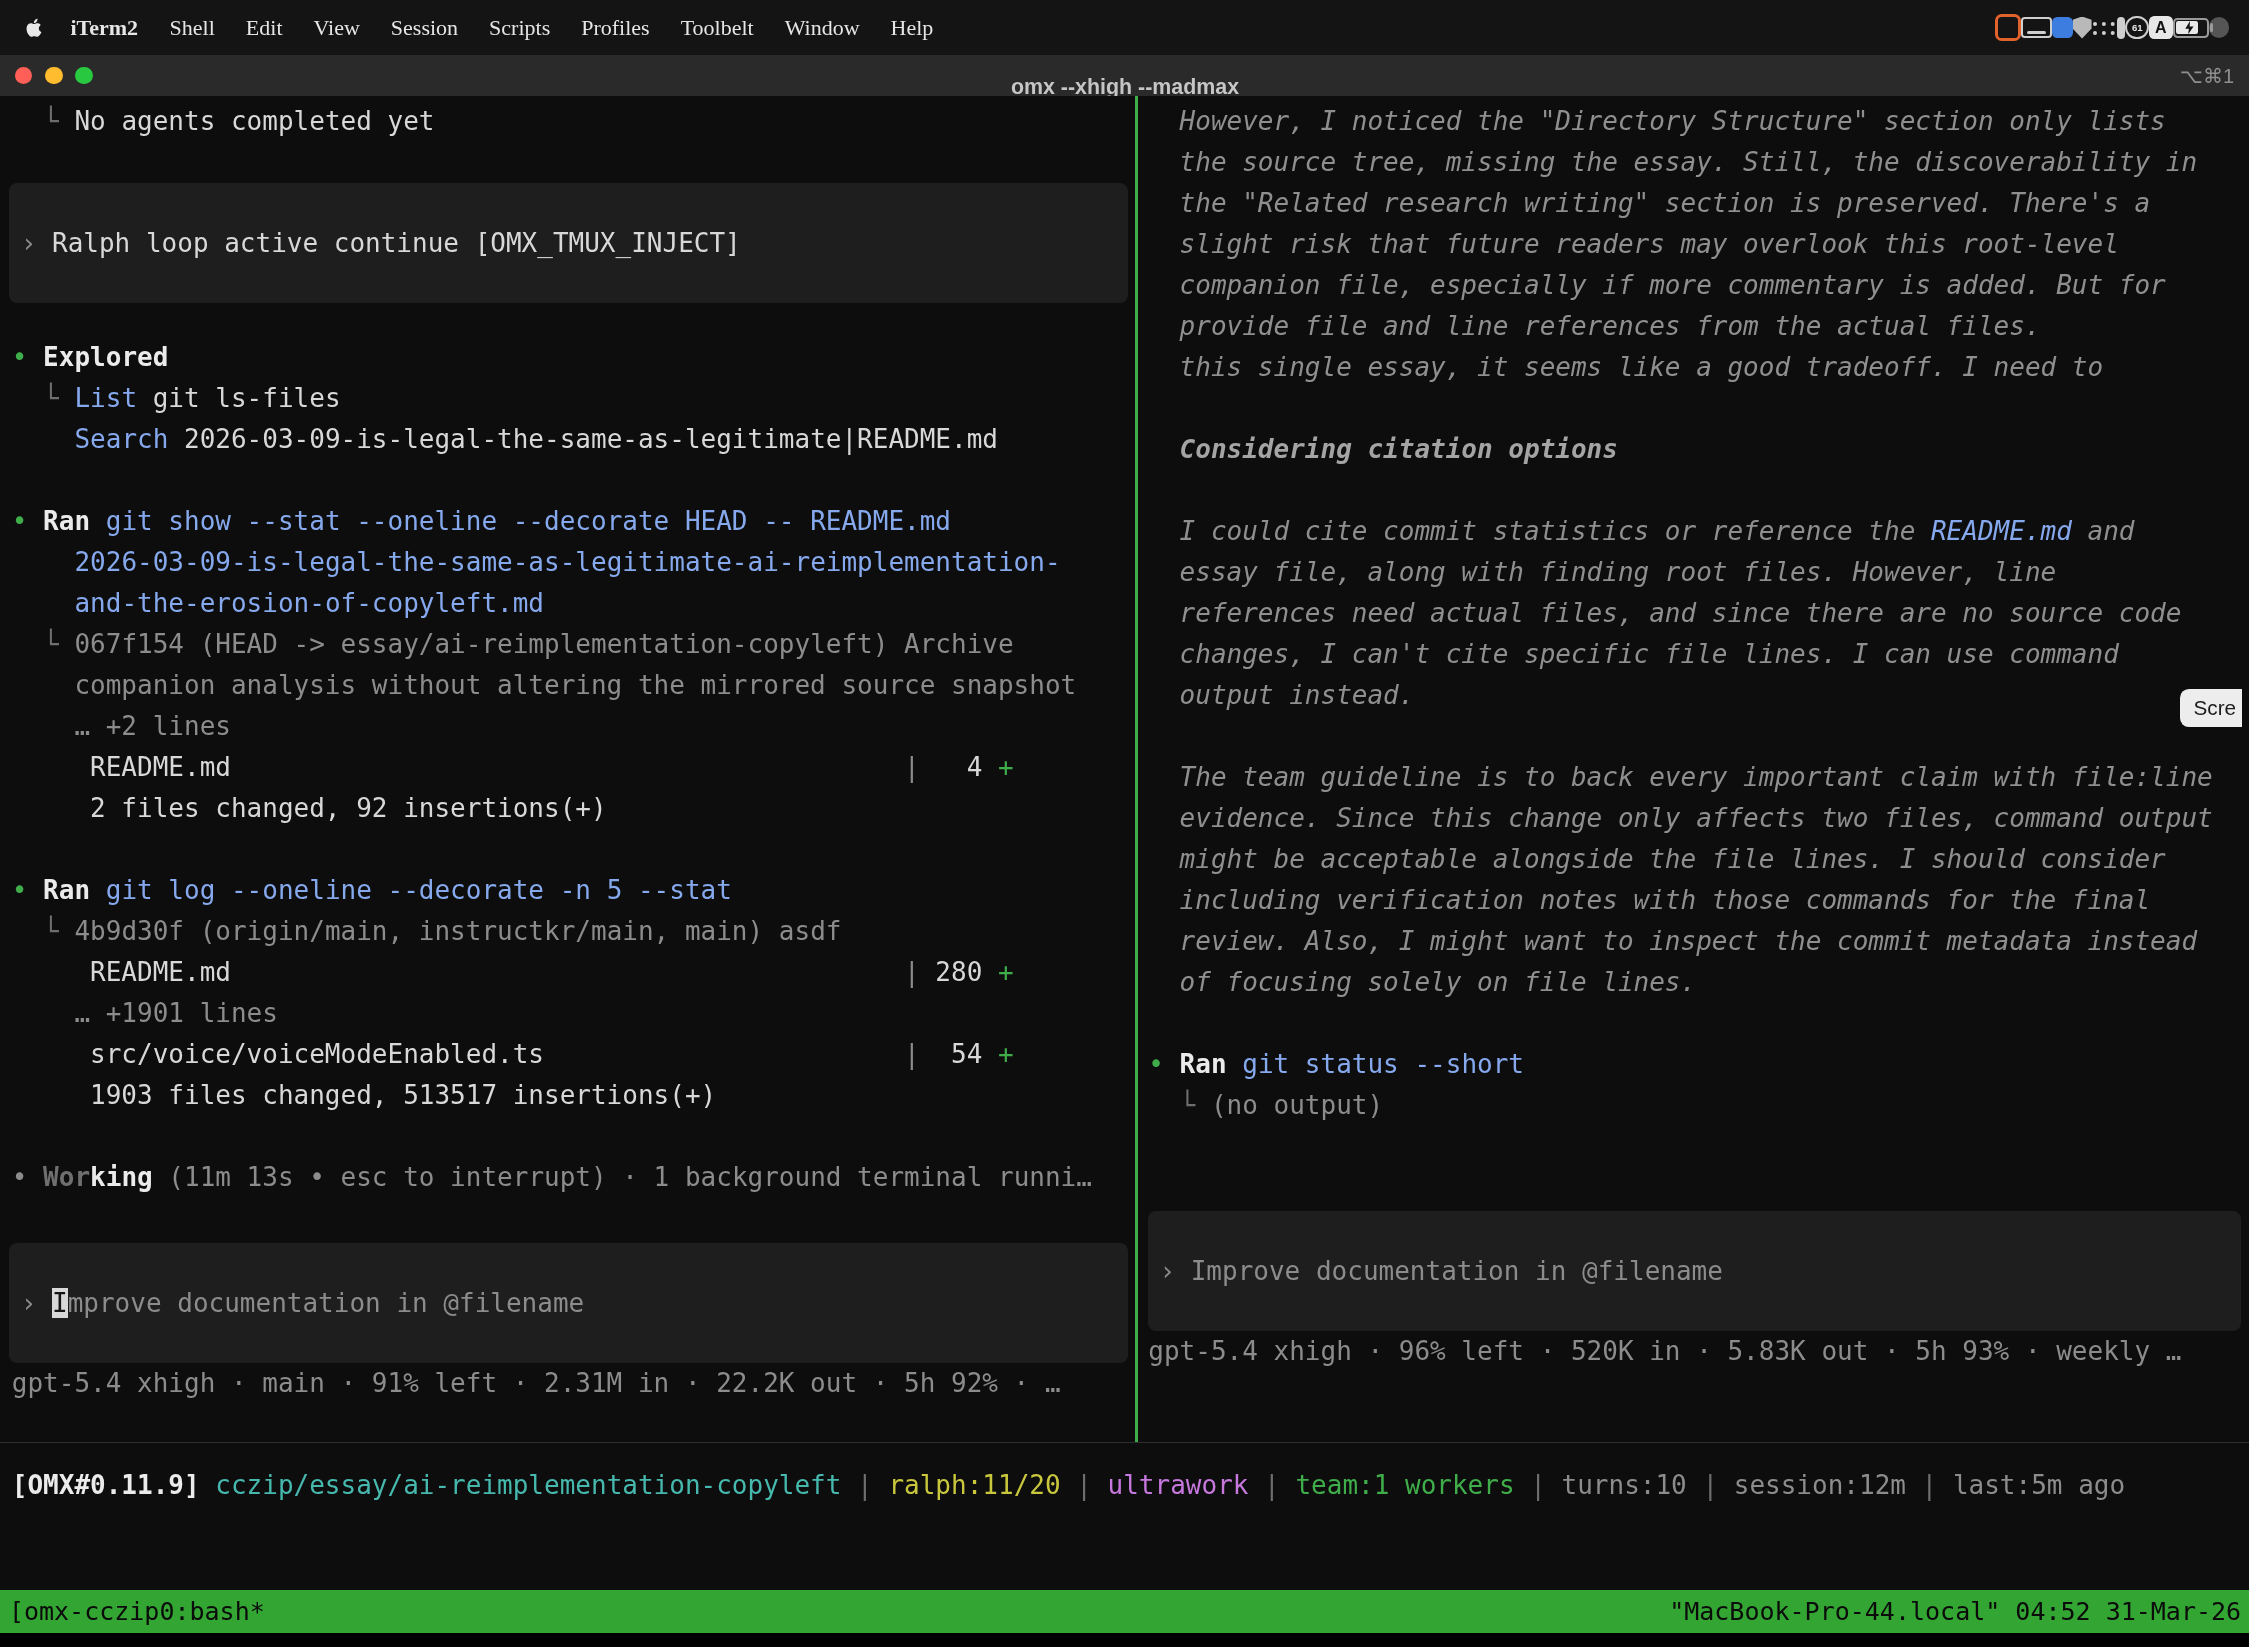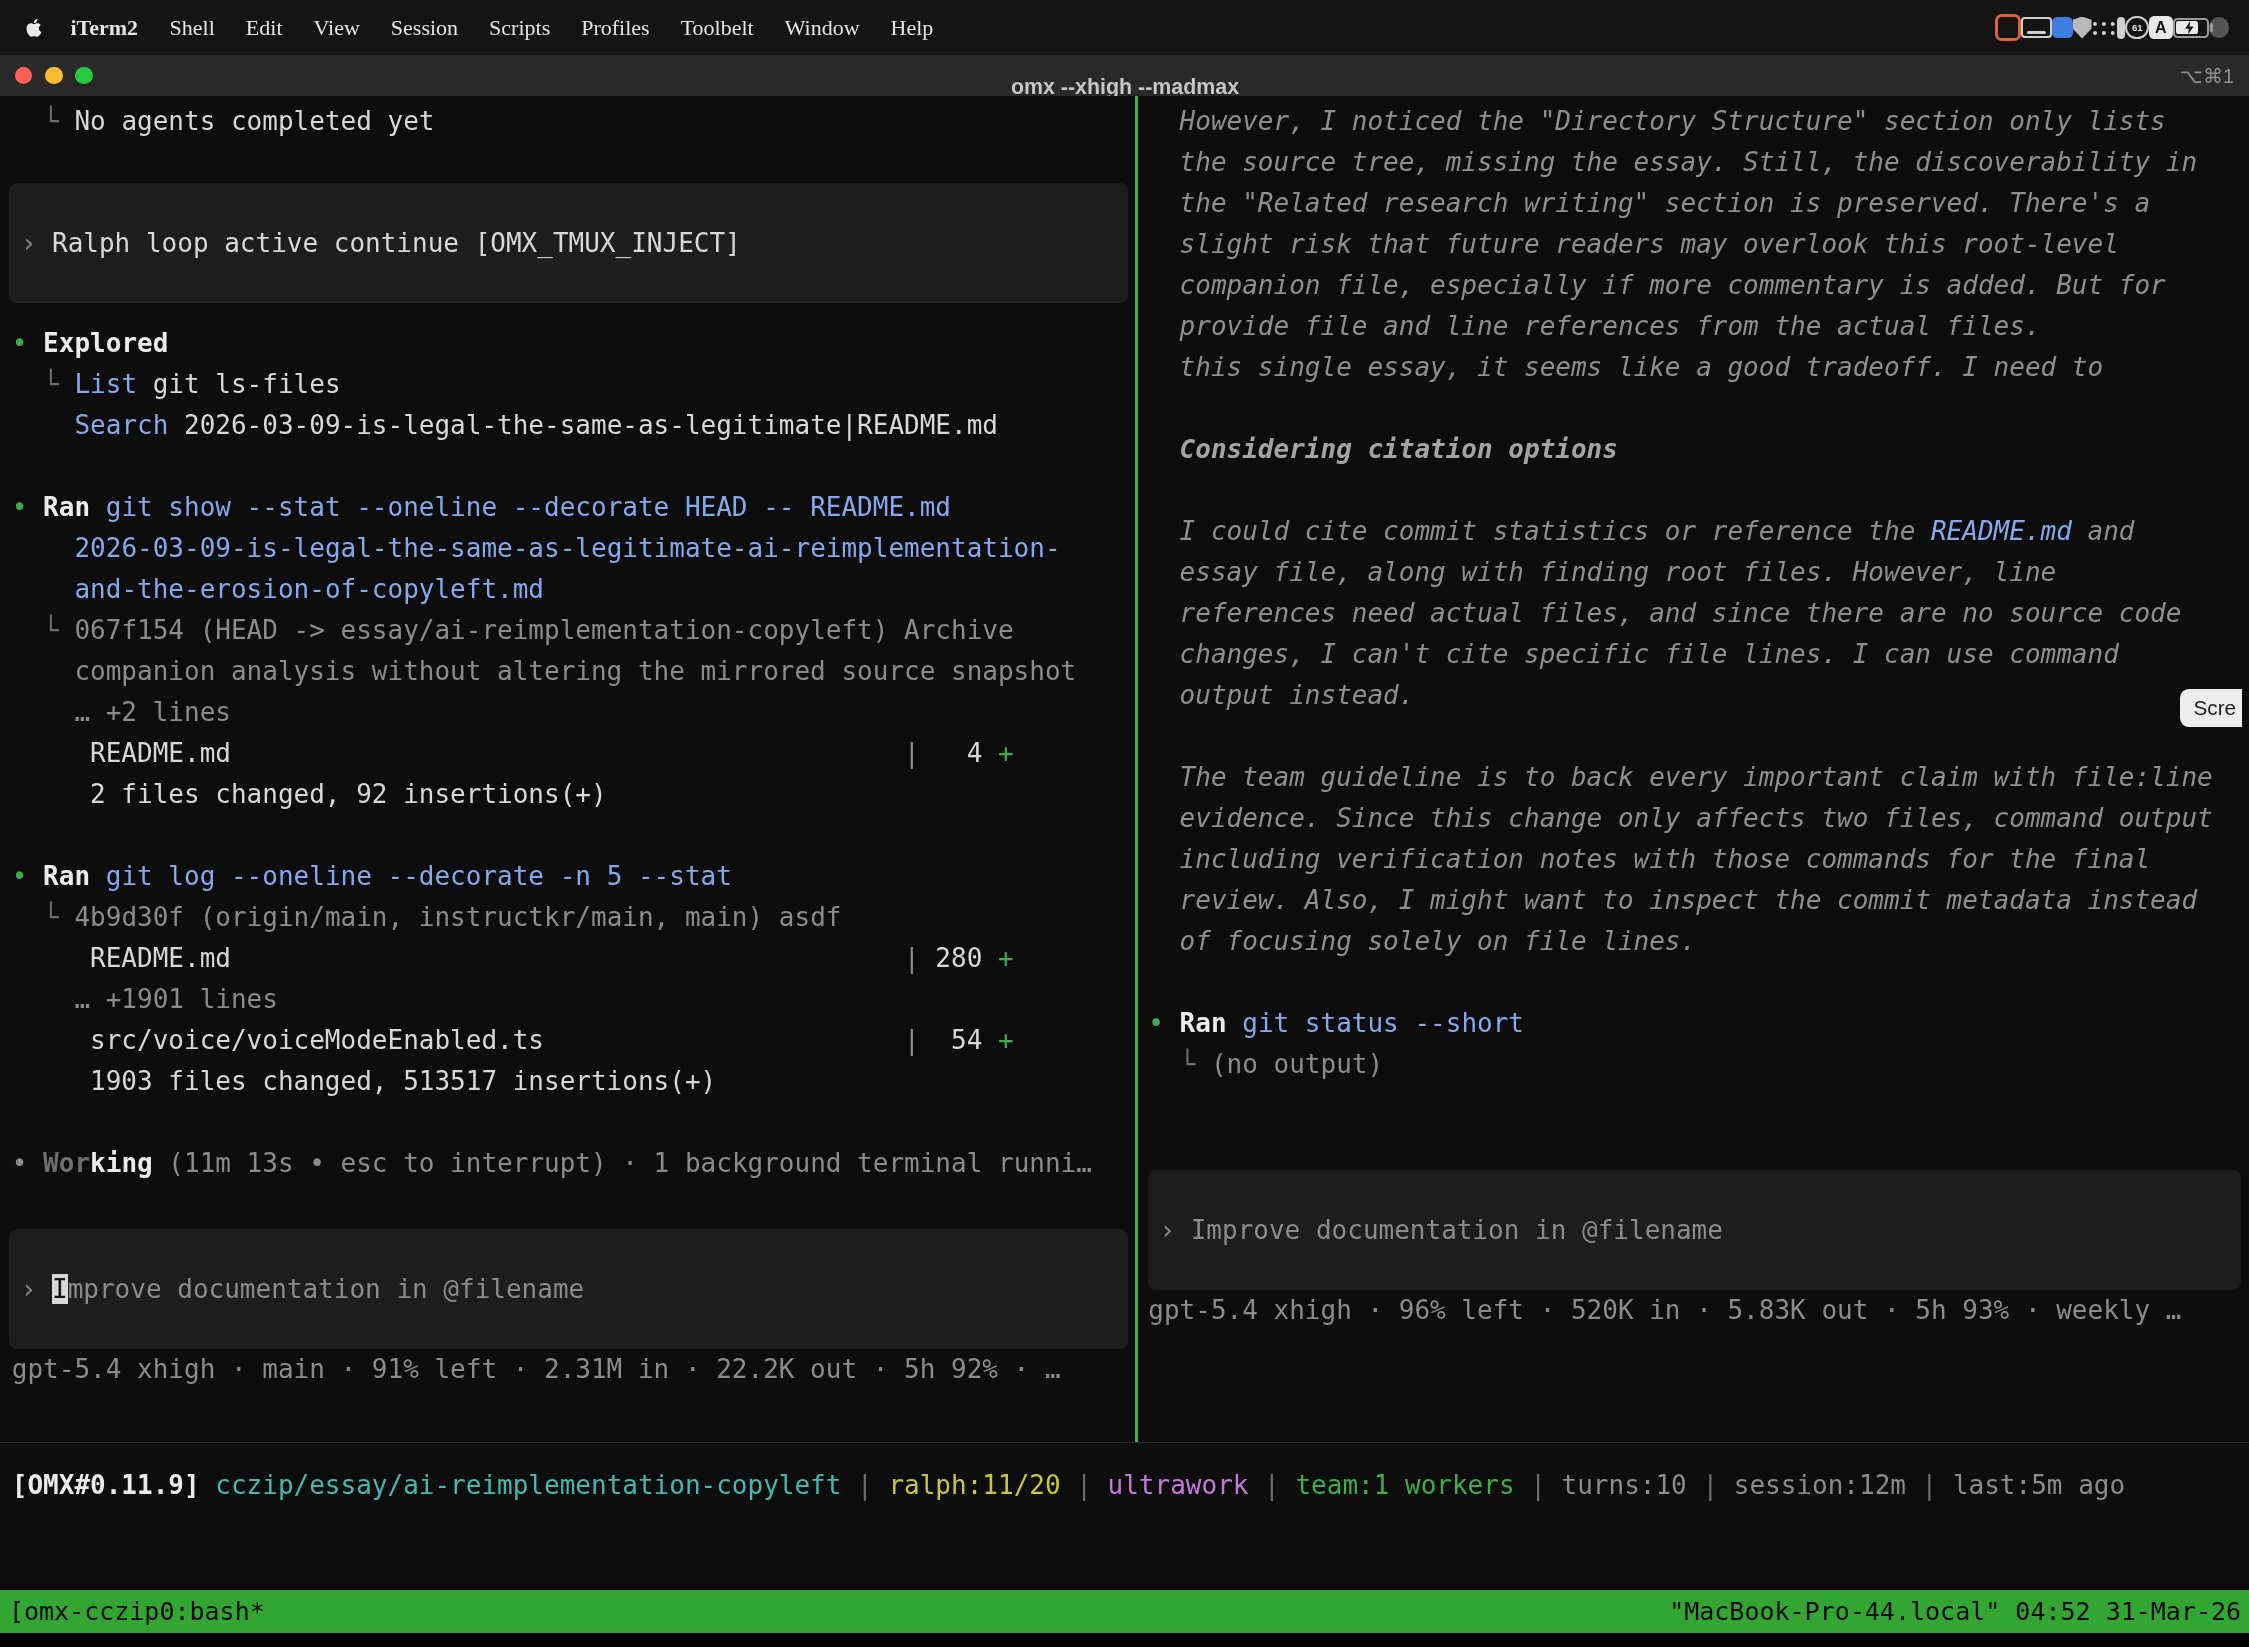--- a/index.html
+++ b/index.html
@@ -48,21 +48,21 @@
   .pane{position:relative;padding-top:5.2px;box-sizing:border-box;overflow:hidden;}
   .pane-left{width:1135px;}
   .divider{width:3px;background:var(--divider);}
   .pane-right{flex:1;}
   .pane-left > .tlines{padding-left:11.8px;}
   .pane-right > .tlines{padding-left:10.3px;}
   .tline{height:41px;line-height:41px;font-family:"DejaVu Sans Mono",monospace;font-size:26px;white-space:pre;}
   .obox{background:var(--boxbg);border-radius:8px;height:120px;display:flex;align-items:center;}
   .obox .tlines{padding-left:11.8px;}
   .ralph{margin:41px 7.4px 0 8.9px;}
-  .groupA{margin-top:20px;}
+  .groupA{margin-top:34px;}
   .pane-left .input{margin:45px 7.4px 0 8.9px;}
   .pane-right .input{margin:44px 8.9px 0 9.6px;}
 
   
   .c-fg{color:#d8d8d8}
   .c-bold{color:#ebebeb;font-weight:700}
   .c-boldfg{color:#ebebeb;font-weight:700}
   .c-bolddim{color:#6f6f6f;font-weight:700}
   .c-dim{color:#8c8c8c}
   .c-dim2{color:#6e6e6e}
@@ -195,20 +195,21 @@
           <div class="tline"><span class="c-itbold">  Considering citation options</span></div>
           <div class="tline">&nbsp;</div>
           <div class="tline"><span class="c-it">  I could cite commit statistics or reference the </span><span class="c-itblue">README.md</span><span class="c-it"> and</span></div>
           <div class="tline"><span class="c-it">  essay file, along with finding root files. However, line</span></div>
           <div class="tline"><span class="c-it">  references need actual files, and since there are no source code</span></div>
           <div class="tline"><span class="c-it">  changes, I can't cite specific file lines. I can use command</span></div>
           <div class="tline"><span class="c-it">  output instead.</span></div>
           <div class="tline">&nbsp;</div>
           <div class="tline"><span class="c-it">  The team guideline is to back every important claim with file:line</span></div>
           <div class="tline"><span class="c-it">  evidence. Since this change only affects two files, command output</span></div>
+          <div class="tline"><span class="c-it">  might be acceptable alongside the file lines. I should consider</span></div>
           <div class="tline"><span class="c-it">  including verification notes with those commands for the final</span></div>
           <div class="tline"><span class="c-it">  review. Also, I might want to inspect the commit metadata instead</span></div>
           <div class="tline"><span class="c-it">  of focusing solely on file lines.</span></div>
           <div class="tline">&nbsp;</div>
           <div class="tline"><span class="c-green">• </span><span class="c-bold">Ran</span><span class="c-fg"> </span><span class="c-blue">git status --short</span></div>
           <div class="tline"><span class="c-dim2">  └ </span><span class="c-dim">(no output)</span></div>
           <div class="tline">&nbsp;</div>
         </div>
       <div class="obox input">
         <div class="tlines">

